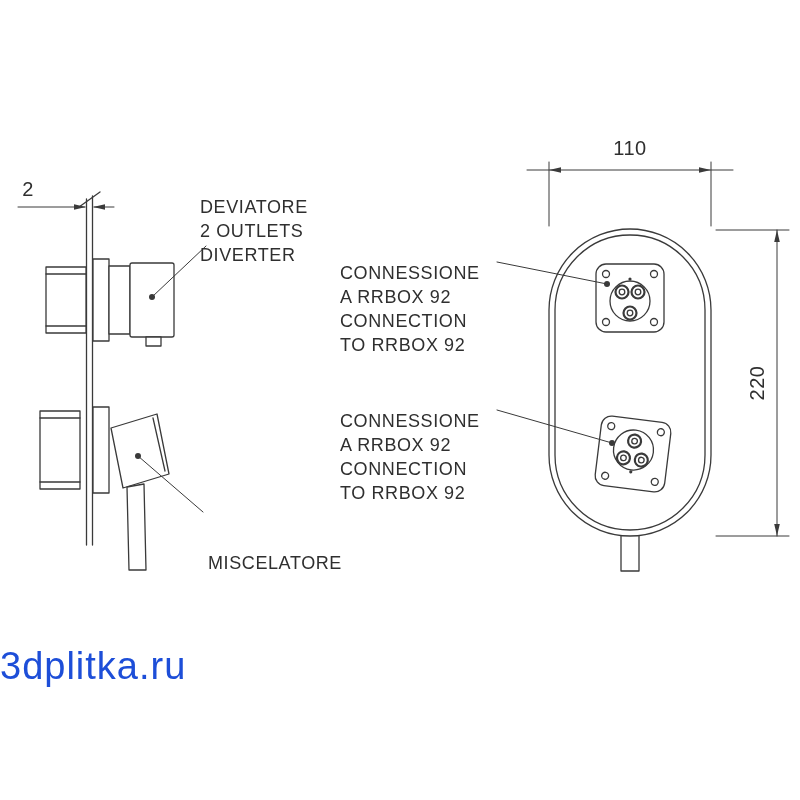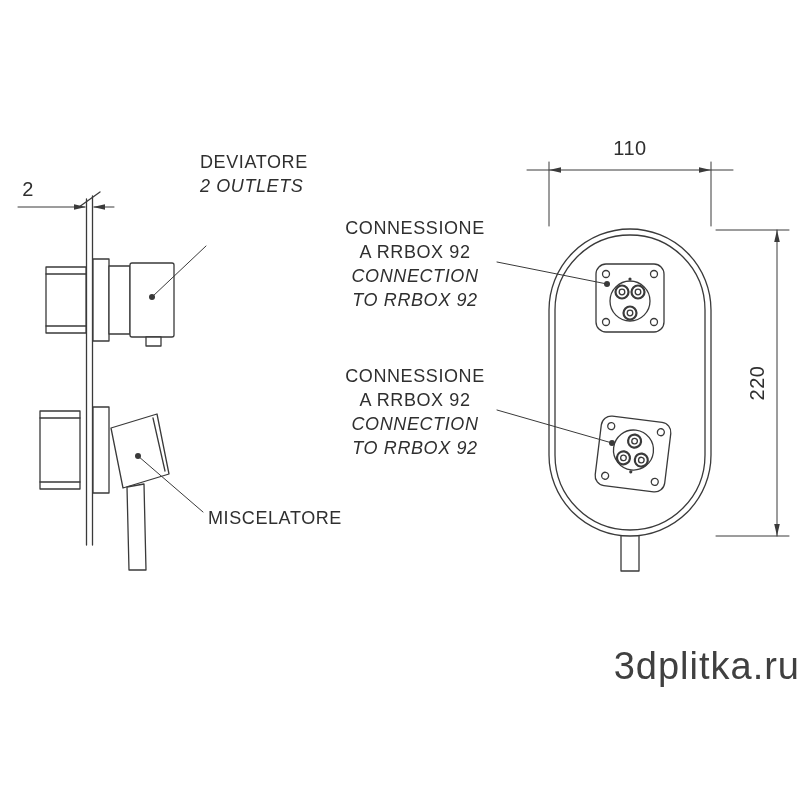--- a/index.html
+++ b/index.html
@@ -13,39 +13,40 @@
     color: #2f2f2f;
   }
   .canvas svg { position: absolute; left: 0; top: 0; }
   .label {
     position: absolute;
     font-size: 18px;
     line-height: 24px;
     letter-spacing: 0.6px;
     white-space: nowrap;
     color: #2f2f2f;
+    margin-top: 45px;
   }
-  .label .it { font-style: italic; }
-  .align-right { text-align: center; }
+  .label .it { }
+  .align-right { text-align: left; }
   .dim {
     position: absolute;
     font-size: 20px;
     letter-spacing: 0.5px;
     color: #2f2f2f;
     text-align: center;
   }
   .rotate-ccw { transform: rotate(-90deg); transform-origin: center center; }
   .watermark {
     position: absolute;
     left: 0; right: 0;
     top: 645px;
-    text-align: right;
+    text-align: left;
     font-size: 38px;
     letter-spacing: 1px;
-    color: #404040;
+    color: #1d4ed8;
   }
 </style>
 </head>
 <body>
 
 <div class="canvas">
 
   <svg width="800" height="800" viewBox="0 0 800 800">
     <g stroke="#3a3a3a" fill="none" stroke-width="1.3" stroke-linejoin="round" stroke-linecap="round">
 
@@ -148,20 +149,21 @@
       </g>
 
     </g>
   </svg>
 
   <div class="dim" style="left:14px; top:178px; width:28px;">2</div>
 
   <div class="label" style="left:200px; top:150px;">
     <div>DEVIATORE</div>
     <div class="it">2 OUTLETS</div>
+    <div class="it">DIVERTER</div>
   </div>
 
   <div class="label align-right" style="left:340px; top:216px; width:150px;">
     <div>CONNESSIONE</div>
     <div>A RRBOX 92</div>
     <div class="it">CONNECTION</div>
     <div class="it">TO RRBOX 92</div>
   </div>
 
   <div class="label align-right" style="left:340px; top:364px; width:150px;">

